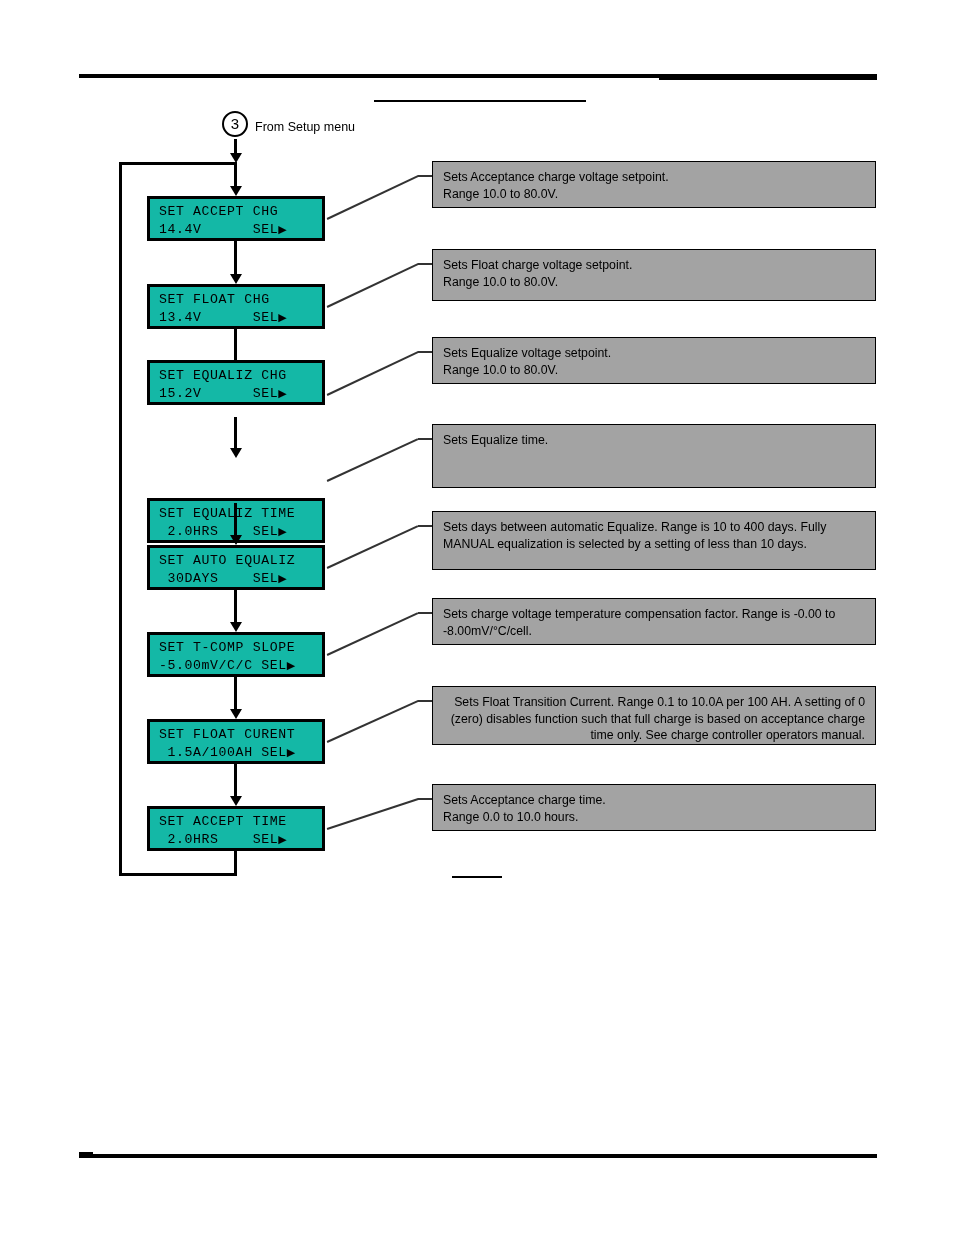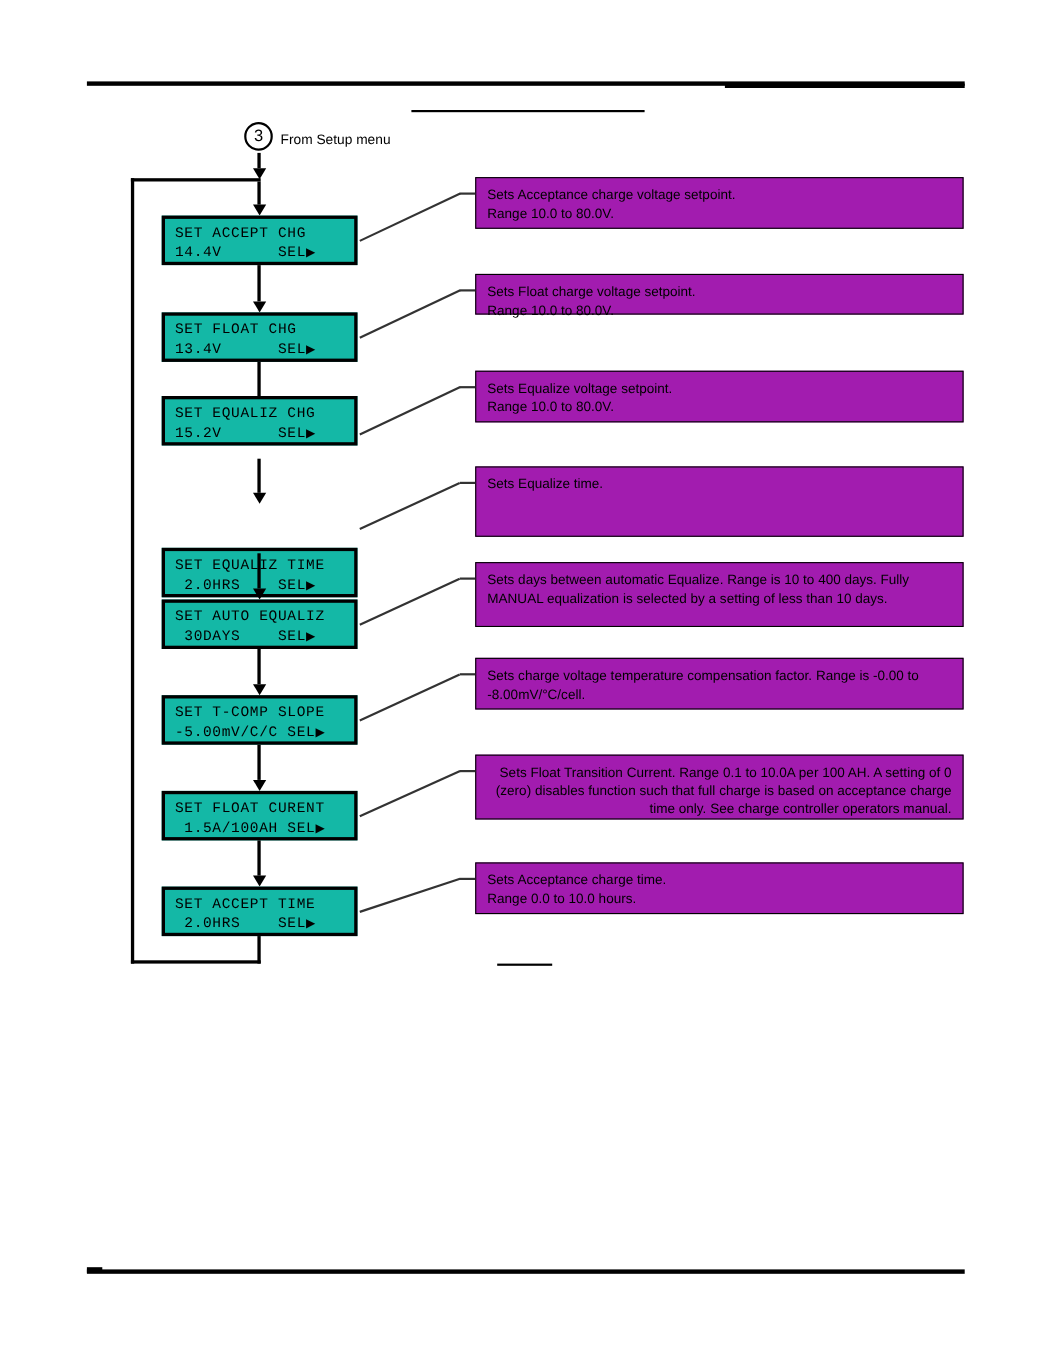--- a/index.html
+++ b/index.html
@@ -162,21 +162,21 @@
     font-size: 11px;
     letter-spacing: 0;
   }
 
   
   .desc {
     position: absolute;
     left: 432px;
     width: 444px;
     border: 1.3px solid #000;
-    background: #a21caf;
+    background: #a3a3a3;
     box-sizing: border-box;
     font-size: 12.3px;
     line-height: 16.5px;
     padding: 7px 10px 7px 10px;
   }
   .desc .dline {
     white-space: normal;
   }
 
   
@@ -226,21 +226,21 @@
       <div class="dline">Range 10.0 to 80.0V.</div>
     </div>
     <div class="leader" style="left: 327px; top: 218px; width: 100.648px; transform: rotate(-25.292deg);"></div>
     <div class="leader-stub" style="left: 418px; top: 175px; width: 14px;"></div>
     <div class="lcd" style="top: 284px;">
       <div class="line">SET FLOAT CHG</div>
       <div class="line"><span>13.4V      SEL</span><span class="arrow-glyph">▶</span></div>
     </div>
     <div class="conn" style="left: 234px; top: 329px; height: 33px;"></div>
     <div class="arrowhead" style="left: 229.5px; top: 362px;"></div>
-    <div class="desc" style="top: 249px; height: 37px;">
+    <div class="desc" style="top: 249px; height: 52px;">
       <div class="dline">Sets Float charge voltage setpoint.</div>
       <div class="dline">Range 10.0 to 80.0V.</div>
     </div>
     <div class="leader" style="left: 327px; top: 306px; width: 100.648px; transform: rotate(-25.292deg);"></div>
     <div class="leader-stub" style="left: 418px; top: 263px; width: 14px;"></div>
     <div class="lcd" style="top: 360px;">
       <div class="line">SET EQUALIZ CHG</div>
       <div class="line"><span>15.2V      SEL</span><span class="arrow-glyph">▶</span></div>
     </div>
     <div class="conn" style="left: 234px; top: 417px; height: 31px;"></div>

